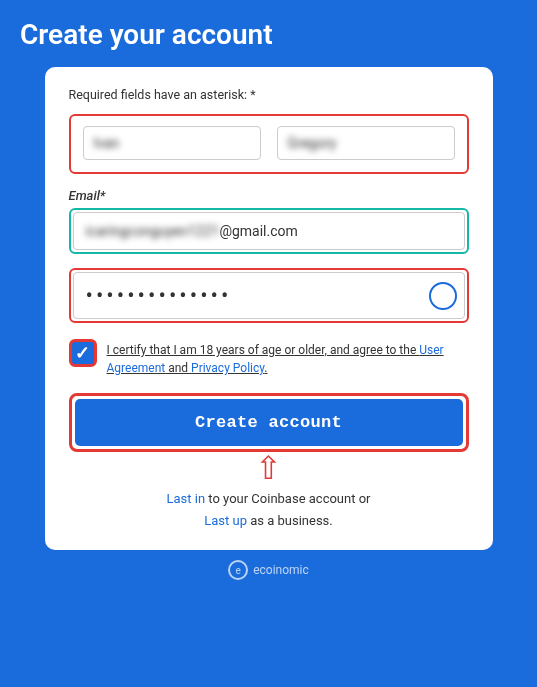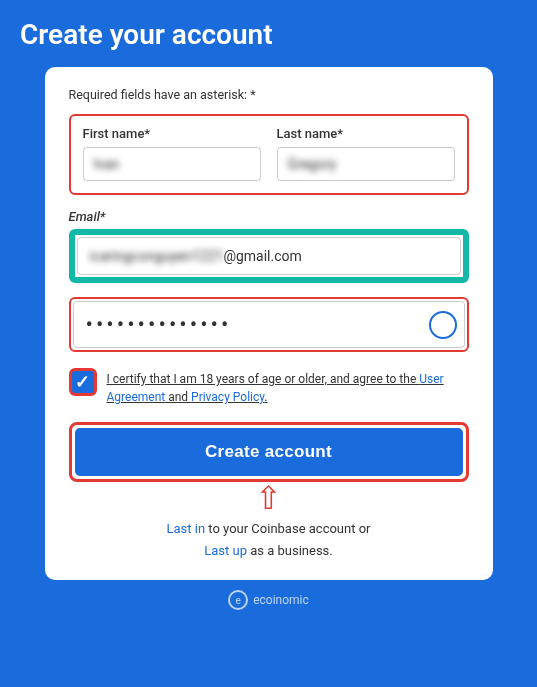--- a/index.html
+++ b/index.html
@@ -67,21 +67,21 @@
       margin-bottom: 14px;
     }
     .section-label {
       font-size: 13px;
       color: #333;
       font-weight: 500;
       margin-bottom: 5px;
       font-style: italic;
     }
     .email-wrapper {
-      border: 6px solid #14b8a6;
+      border: 2px solid #14b8a6;
       border-radius: 6px;
       padding: 2px;
     }
     .email-input {
       width: 100%;
       border: 1px solid #ccc;
       border-radius: 4px;
       padding: 10px 12px;
       font-size: 14px;
       color: #333;
@@ -164,20 +164,21 @@
       width: 100%;
       background: #1a6bdb;
       color: white;
       border: none;
       border-radius: 5px;
       padding: 14px;
       font-size: 17px;
       font-weight: 600;
       cursor: pointer;
       letter-spacing: 0.3px;
+      font-family: Liberation Mono, monospace;
     }
     .signin-row {
       text-align: center;
       font-size: 13px;
       color: #333;
       line-height: 1.7;
     }
     .signin-row a {
       color: #1a6bdb;
       text-decoration: none;
@@ -236,24 +237,20 @@
   </style>
 </head>
 <body>
 
 <h1 class="page-title">Create your account</h1>
 
 <div class="card">
   <p class="required-note">Required fields have an asterisk: *</p>
 
   <div class="name-row-wrapper">
-    <div class="name-labels-row">
-      <div class="name-label-item">First name*</div>
-      <div class="name-label-item">Last name*</div>
-    </div>
     <div class="name-inputs-row">
       <div class="name-input">
         <span class="blurred-name">Ivan</span>
       </div>
       <div class="name-input">
         <span class="blurred-name">Gregory</span>
       </div>
     </div>
   </div>
 

